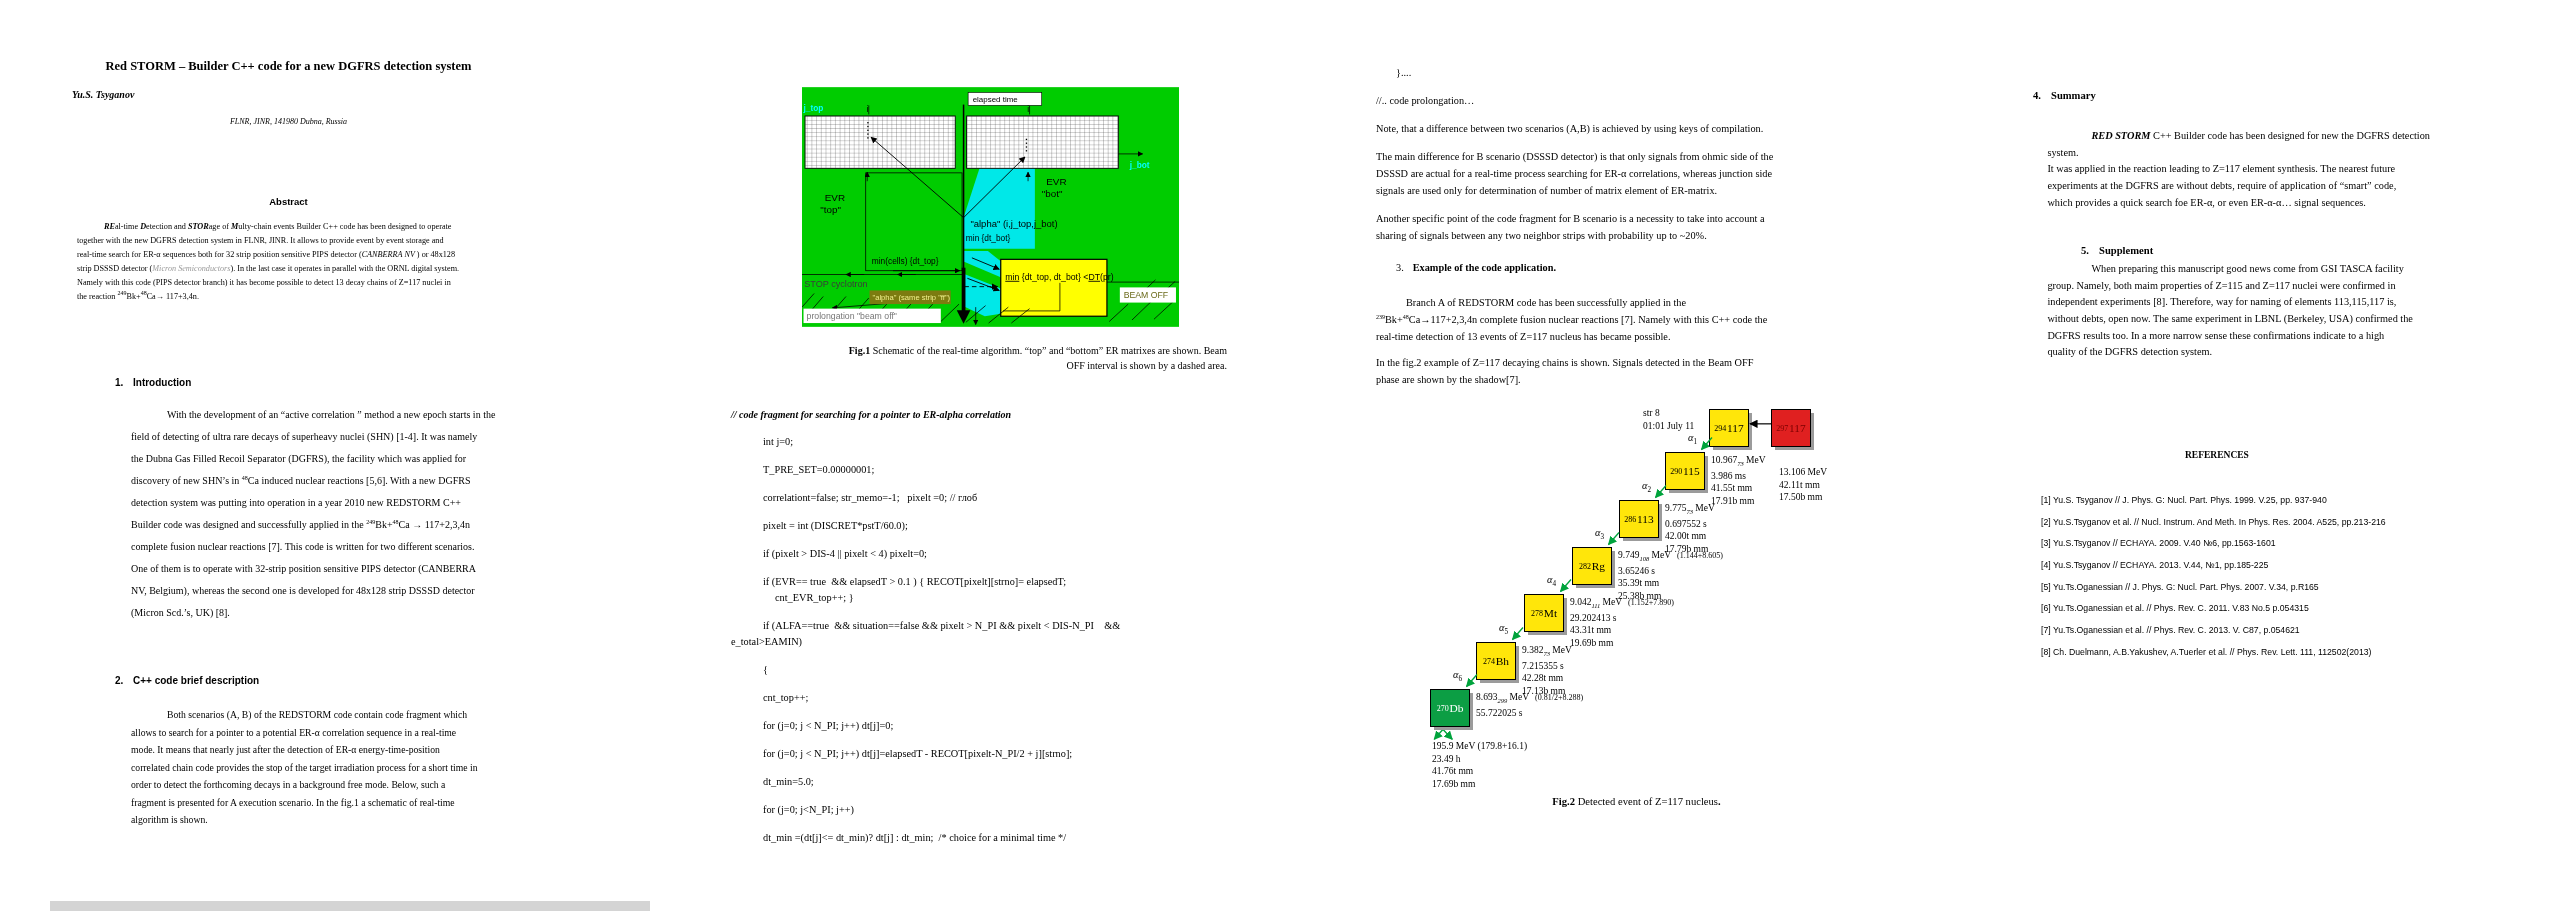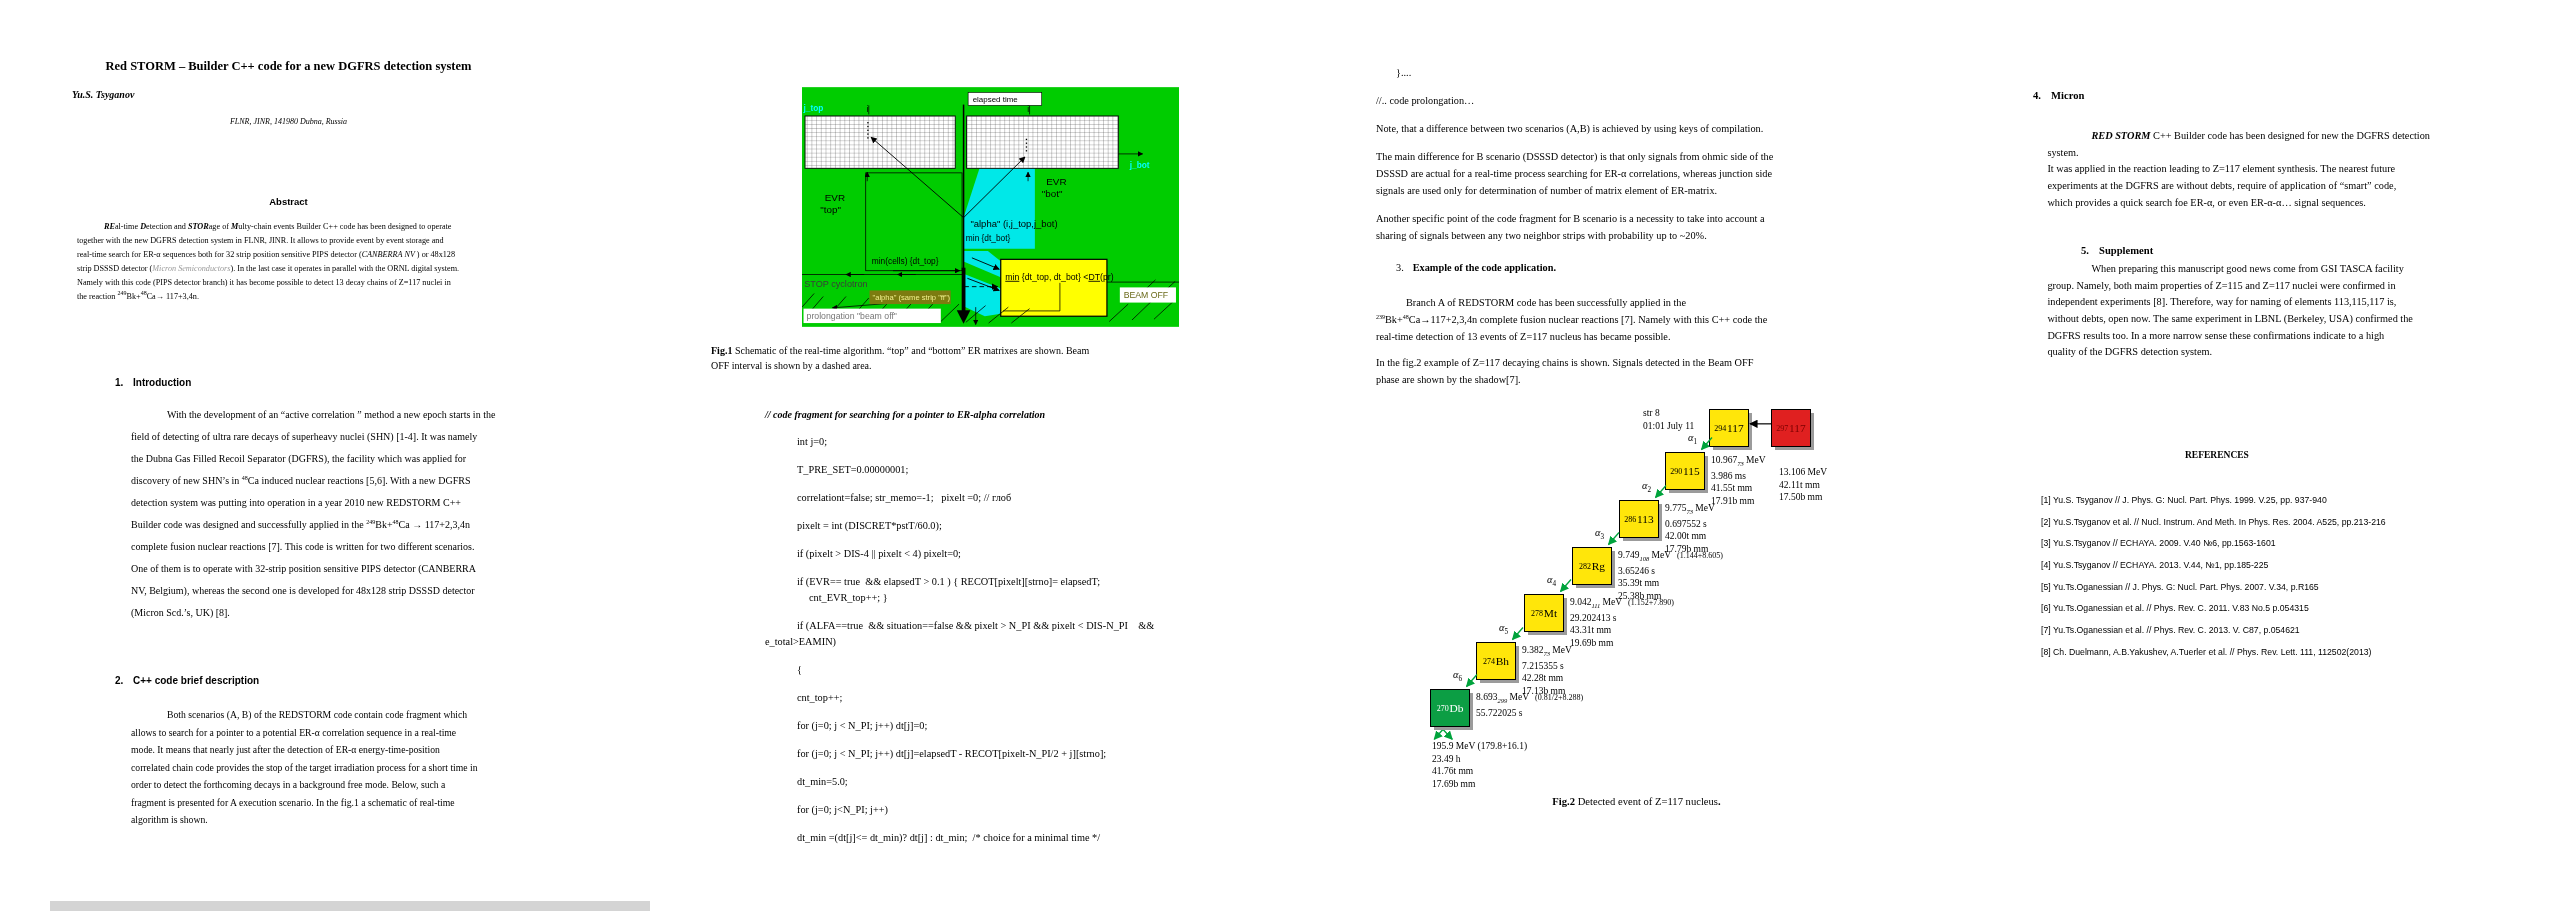--- a/index.html
+++ b/index.html
@@ -20,22 +20,22 @@
   #p1-abs-h{left:72px;top:196px;width:433px;text-align:center;font-family:"Liberation Sans",sans-serif;font-weight:bold;font-size:9.5px;}
   #p1-abs{left:77px;top:220px;width:431px;font-size:8.2px;line-height:14px;text-indent:27px;}
   .sec-h{font-family:"Liberation Sans",sans-serif;font-weight:bold;font-size:10px;}
   .sec-num{display:inline-block;width:18px;}
   #p1-s1{left:115px;top:377px;}
   #p1-intro{left:131px;top:404px;width:475px;font-size:10px;line-height:22px;text-indent:36px;}
   #p1-s2{left:115px;top:675px;}
   #p1-p2{left:131px;top:706px;width:475px;font-size:9.7px;line-height:17.5px;text-indent:36px;}
   
   #fig1{left:802px;top:87px;}
-  #fig1-cap{left:711px;top:343px;width:516px;text-align:left;font-size:10px;line-height:15px;}
-  #code-block{left:765px;top:409px;width:547px;font-size:10.3px;}
+  #fig1-cap{left:711px;top:343px;width:516px;text-align:right;font-size:10px;line-height:15px;}
+  #code-block{left:731px;top:409px;width:547px;font-size:10.3px;}
   #code-header{font-weight:bold;font-style:italic;font-size:10px;margin-bottom:14.4px;}
   .code-line{padding-left:32px;line-height:16px;margin-bottom:12px;white-space:pre;}
   .code-line.ng{margin-bottom:0;}
   .code-line.i0{padding-left:0;}
   .code-line.i2{padding-left:44px;}
   
   #p3-text{left:1376px;top:64px;width:490px;font-size:10.3px;line-height:17px;}
   .pre{white-space:pre-line;}
   #p3-brace{padding-left:20px;margin-bottom:10.6px;}
   #p3-prolong{margin-bottom:11.4px;}
@@ -411,21 +411,21 @@
   <line x1="22" y1="2" x2="7" y2="19" stroke="#00a33c" stroke-width="1.8" marker-end="url(#mG)"></line>
   <line x1="15" y1="2" x2="31" y2="19" stroke="#00a33c" stroke-width="1.8" marker-end="url(#mG)"></line>
 </svg>
 <div class="abs pre" id="sf-text">195.9 MeV (179.8+16.1)
 23.49 h
 41.76t mm
 17.69b mm</div>
 <div class="abs" id="fig2-cap"><span class="sg-b">Fig.2</span><span class="sg-r"> Detected event of Z=117 nucleus</span><span class="sg-b">.</span></div>
 
 <div class="abs" id="p4">
-  <div class="sec-h-serif"><span class="sec-num">4.</span><span>Micron</span></div>
+  <div class="sec-h-serif"><span class="sec-num">4.</span><span>Summary</span></div>
   <div id="p4-sum-p1"><span class="sg-bi">RED STORM</span><span class="sg-r"> C++ Builder code has been designed for new the DGFRS detection</span><br><span class="sg-r">system.</span></div>
   <div id="p4-sum-p2" class="pre">It was applied in the reaction leading to Z=117 element synthesis. The nearest future
 experiments at the DGFRS are without debts, require of application of “smart” code,
 which provides a quick search foe ER-α, or even ER-α-α… signal sequences.</div>
   <div class="sec-h-serif" id="p4-sup-h"><span class="sec-num">5.</span><span>Supplement</span></div>
   <div id="p4-sup-p" class="pre">When preparing this manuscript good news come from GSI TASCA facility
 group. Namely, both maim properties of Z=115 and Z=117 nuclei were confirmed in
 independent experiments [8]. Therefore, way for naming of elements 113,115,117 is,
 without debts, open now. The same experiment in LBNL (Berkeley, USA) confirmed the
 DGFRS results too. In a more narrow sense these confirmations indicate to a high

